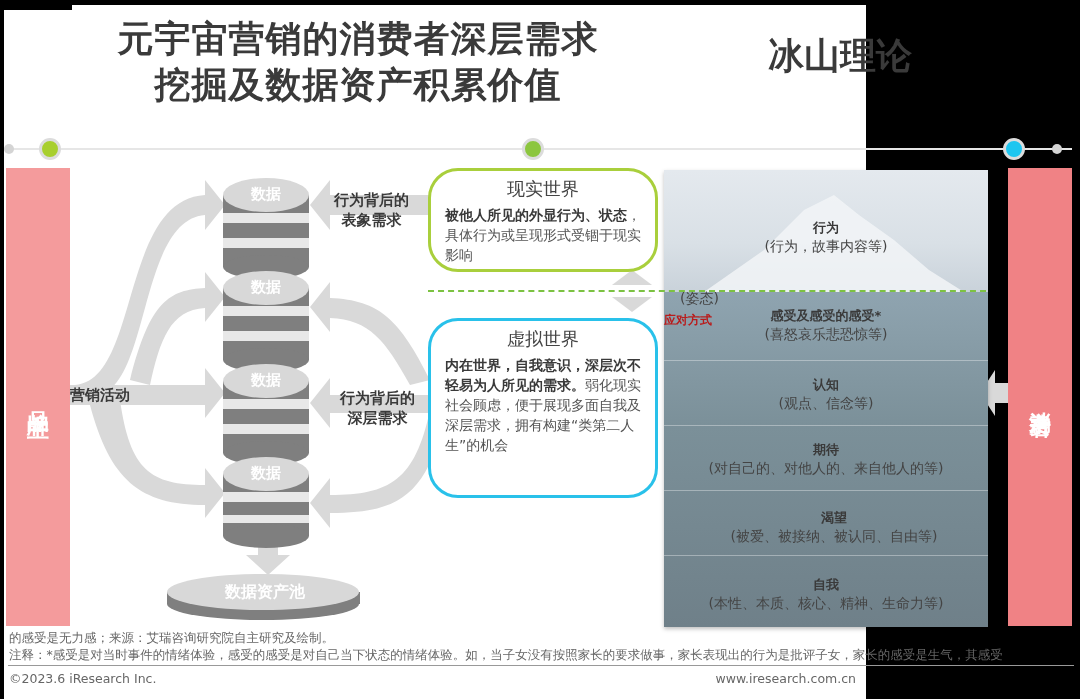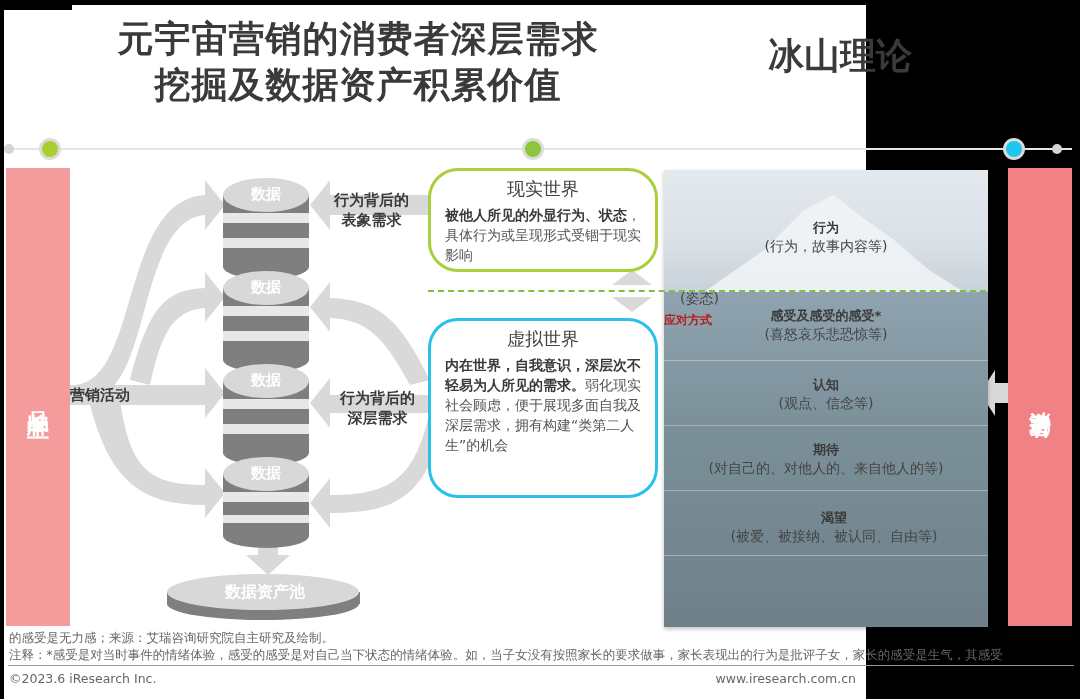--- a/index.html
+++ b/index.html
@@ -189,20 +189,24 @@
       <div class="ls">(观点、信念等)</div>
     </div>
     <div class="level" style="top:270px;">
       <div class="lt">期待</div>
       <div class="ls">(对自己的、对他人的、来自他人的等)</div>
     </div>
     <div class="level" style="top:338px;padding-left:16px;">
       <div class="lt">渴望</div>
       <div class="ls">(被爱、被接纳、被认同、自由等)</div>
     </div>
+    <div class="level" style="top:405px;">
+      <div class="lt">自我</div>
+      <div class="ls">(本性、本质、核心、精神、生命力等)</div>
+    </div>
   </div>
 
   <div class="dashed-line"></div>
   <div class="coping">应对方式</div>
   <div class="coping-sub">(姿态)</div>
 
   <div class="footnote">
     <div>的感受是无力感；来源：艾瑞咨询研究院自主研究及绘制。</div>
     <div>注释：*感受是对当时事件的情绪体验，感受的感受是对自己当下状态的情绪体验。如，当子女没有按照家长的要求做事，家长表现出的行为是批评子女，家长的感受是生气，其感受</div>
   </div>

